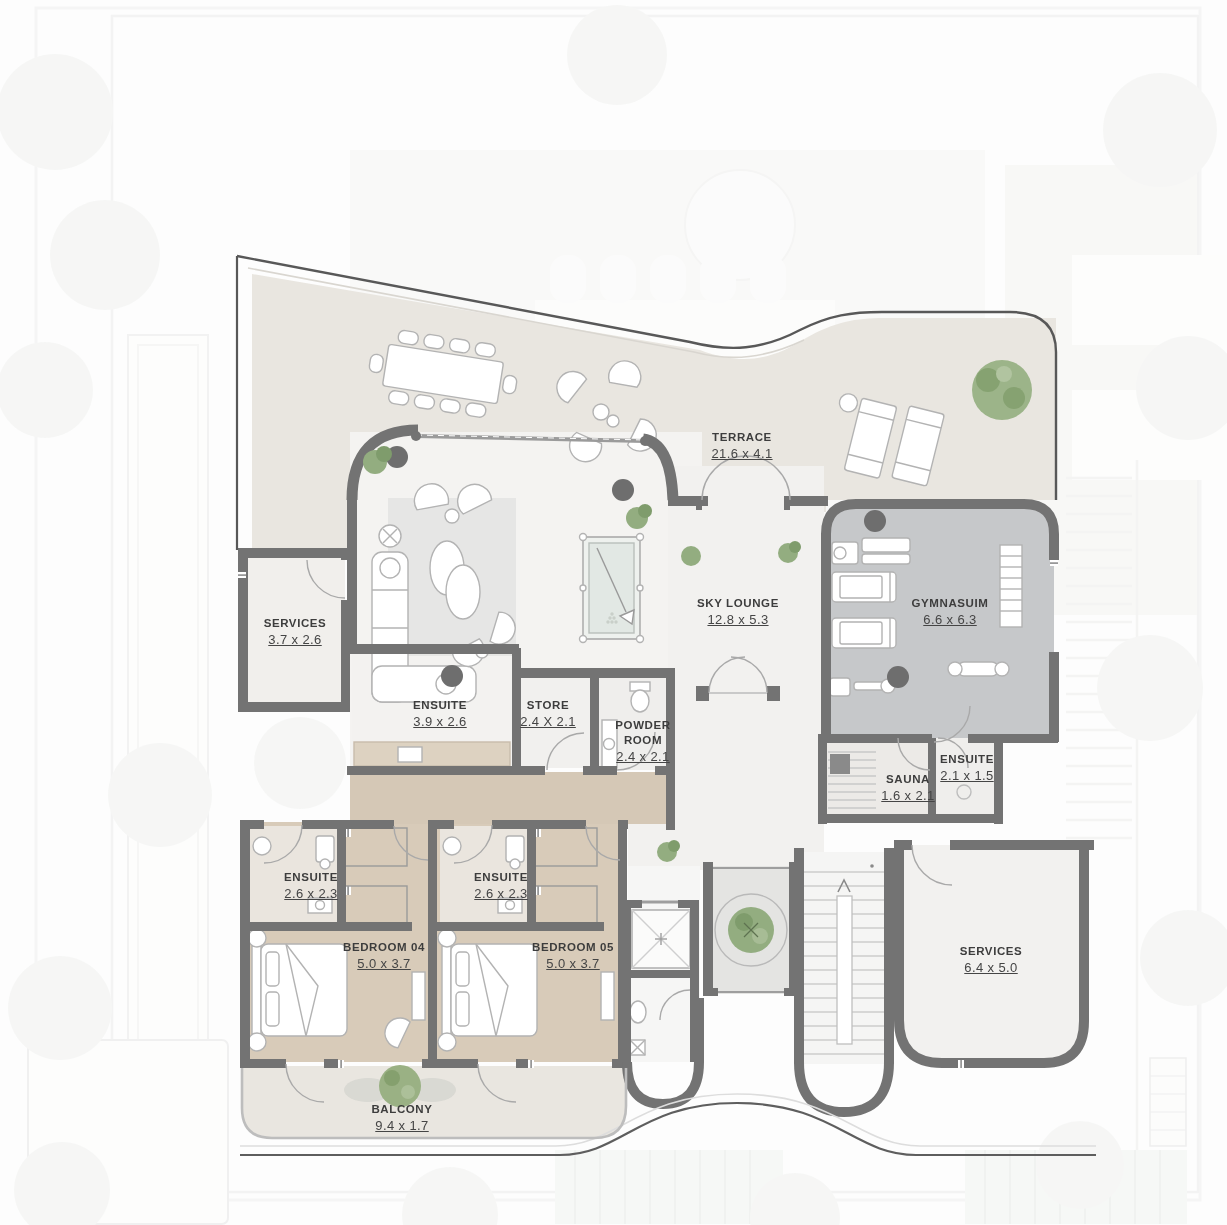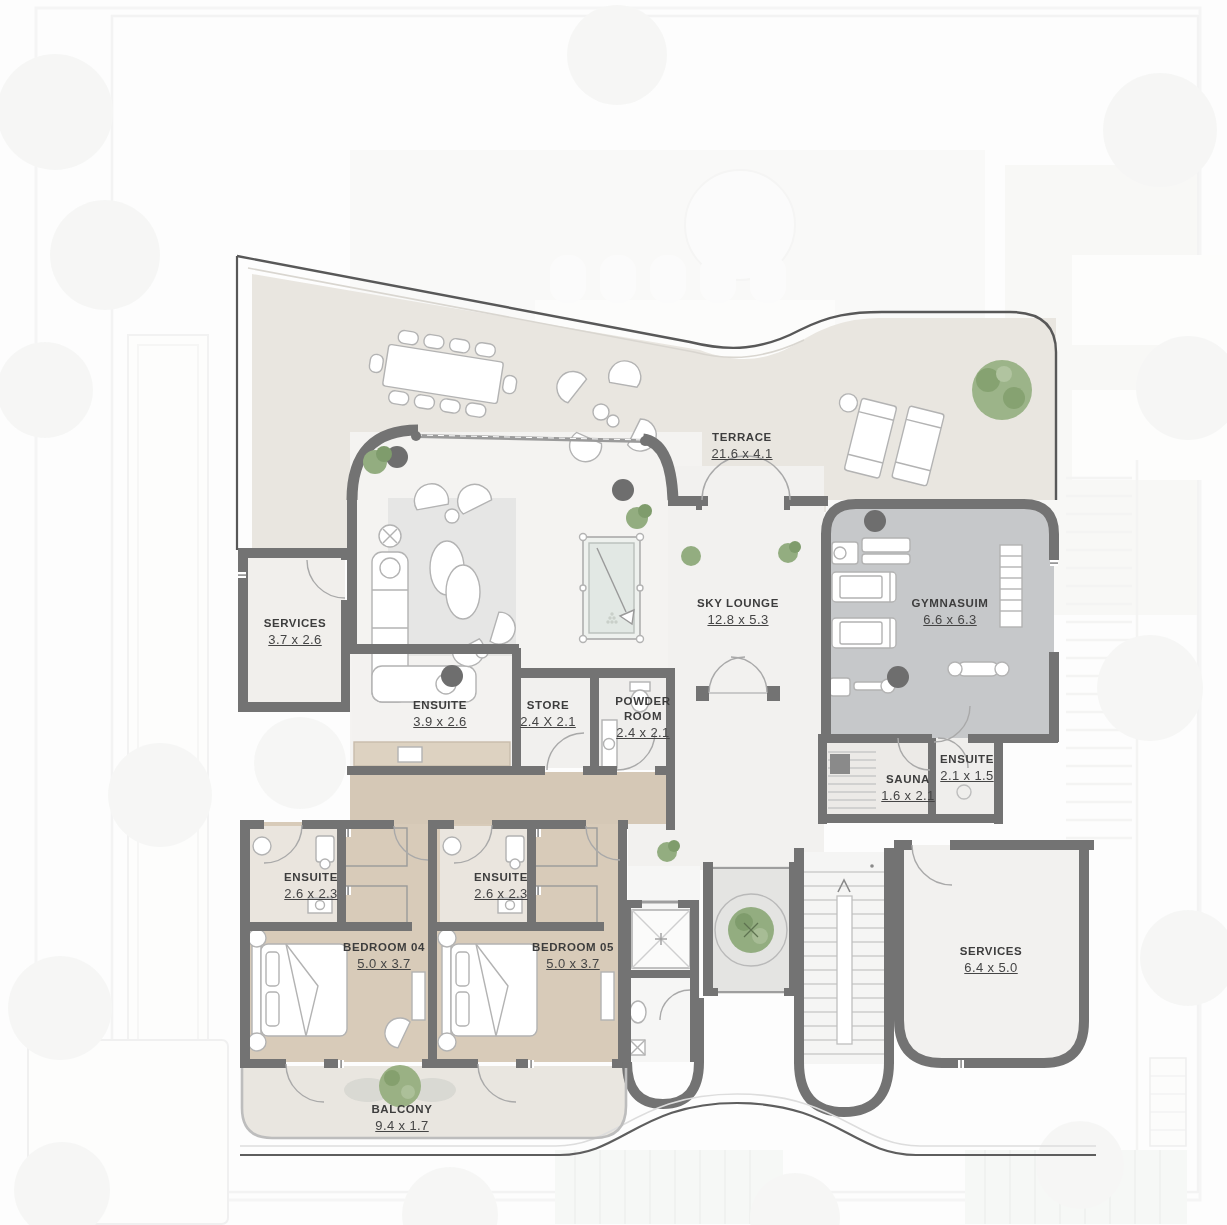--- a/index.html
+++ b/index.html
@@ -10,21 +10,21 @@
   }
   svg{position:absolute;left:0;top:0;}
   .labels{position:absolute;left:0;top:0;width:100%;height:100%;pointer-events:none;}
   .room-label{
     position:absolute;transform:translateX(-50%);
     text-align:center;color:#3d3d3d;
     font-size:11.5px;font-weight:700;letter-spacing:.6px;line-height:1.32;
     white-space:nowrap;
   }
   .room-label .dims{font-weight:400;font-size:13px;letter-spacing:.4px;color:#454545;text-decoration:underline;}
-  .room-label.wrap{white-space:normal;width:92px;}
+  .room-label.wrap{white-space:normal;width:92px;margin-top:24px;}
 </style>
 </head>
 <body>
 
 <div class="canvas">
 
 <svg width="1227" height="1225" viewBox="0 0 1227 1225">
   <defs>
     <pattern id="herr" width="14" height="14" patternTransform="rotate(45)">
       <line x1="0" y1="0" x2="0" y2="14" stroke="rgba(255,255,255,.5)" stroke-width="1.4"></line>

